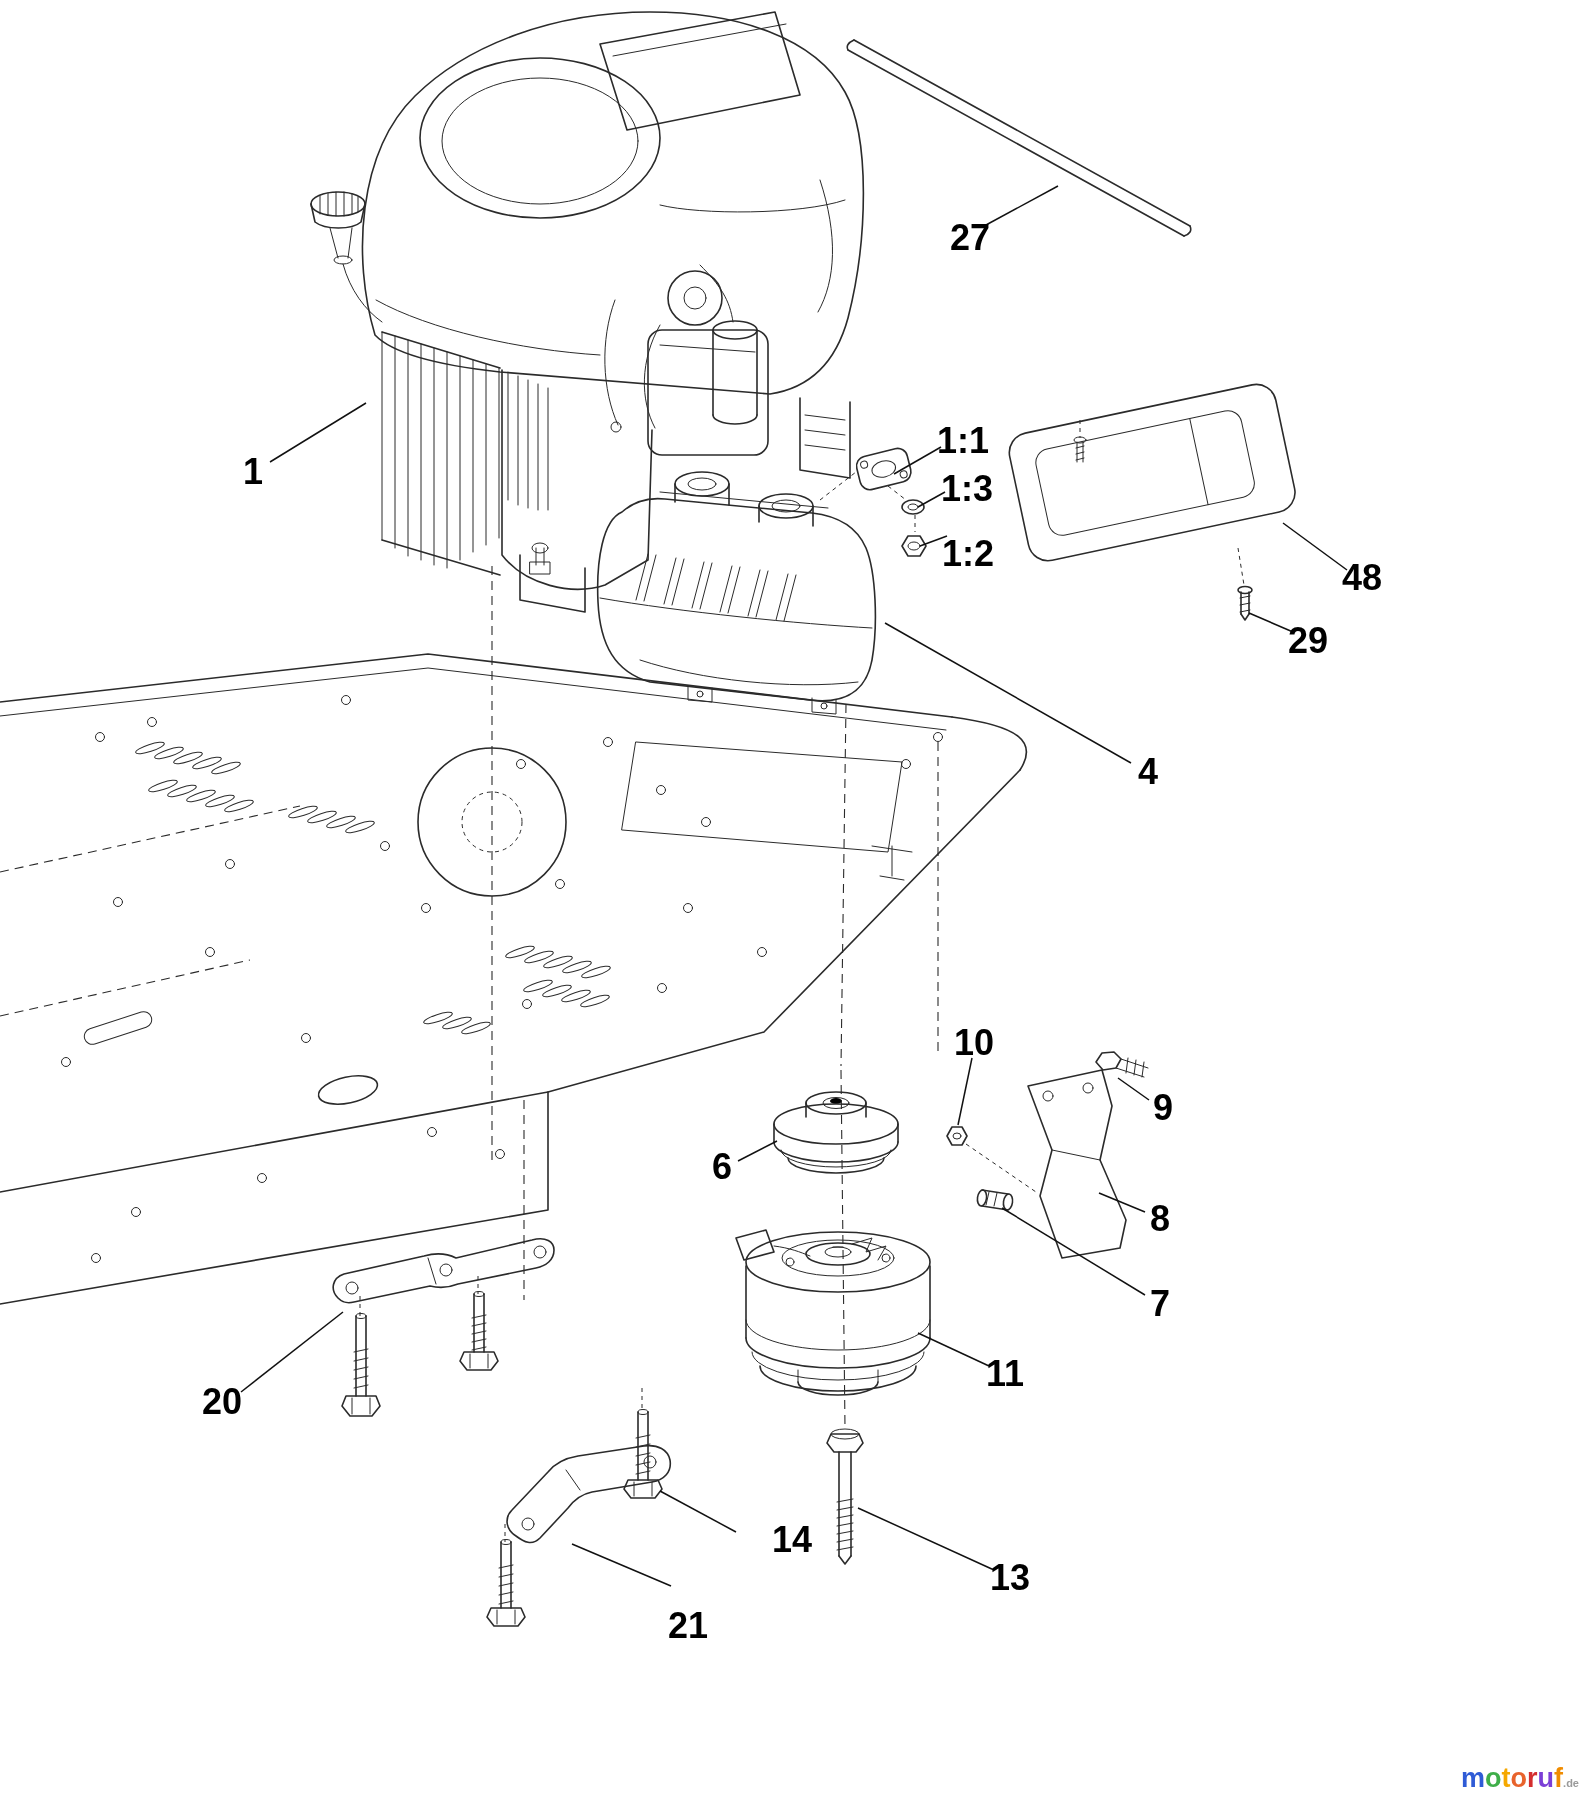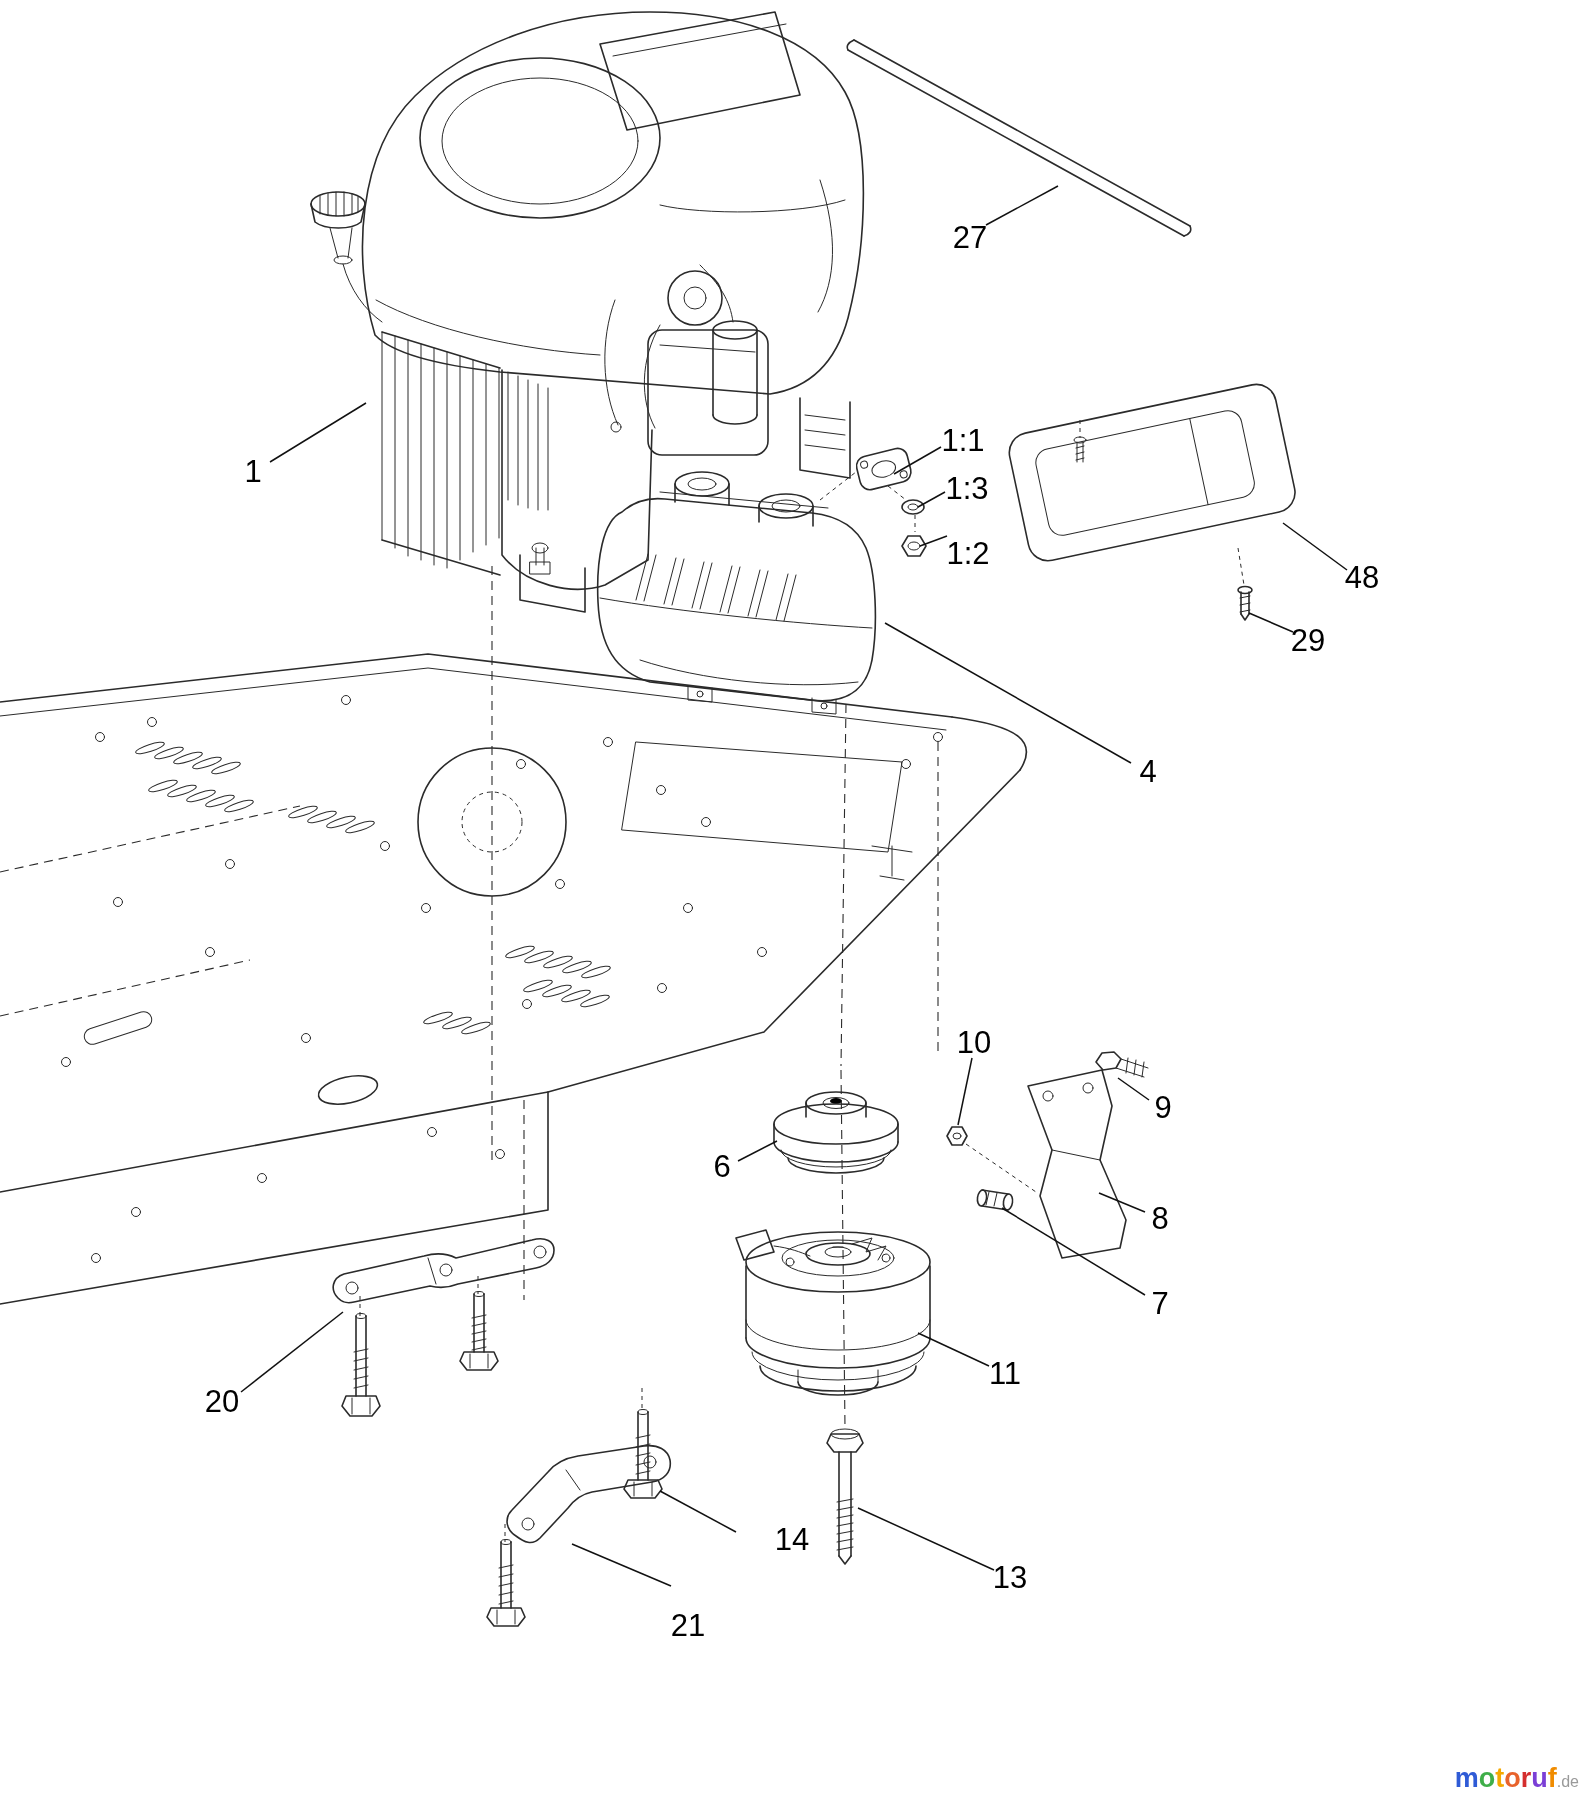--- a/index.html
+++ b/index.html
@@ -21,34 +21,35 @@
     top: 0;
   }
   .ln   { fill: none; stroke: #2b2b2b; stroke-width: 1.6; stroke-linecap: round; stroke-linejoin: round; }
   .thin { stroke-width: 1; }
   .dash  { fill: none; stroke: #2b2b2b; stroke-width: 1.1; stroke-dasharray: 9 6; }
   .dashf { fill: none; stroke: #2b2b2b; stroke-width: 1;   stroke-dasharray: 4 4; }
   .ldr  { stroke: #111111; stroke-width: 1.5; }
   .part-label {
     position: absolute;
     transform: translate(-50%, -50%);
-    font-size: 31px;
+    font-size: 36px;
     color: #000000;
     white-space: nowrap;
     user-select: none;
+    font-weight: bold;
   }
   .watermark {
     position: absolute;
     right: 10px;
     bottom: 6px;
     font-weight: bold;
     font-size: 27px;
     letter-spacing: 0px;
   }
-  .watermark .de { font-size: 16px; font-weight: normal; }
+  .watermark .de { font-size: 11px; font-weight: bold; }
 </style>
 </head>
 <body>
 
 <div id="page">
 
   <svg id="diagram-svg" width="1589" height="1800" viewBox="0 0 1589 1800">
 
     <g>
       <path class="ln" d="M 375,335 C 352,258 358,152 415,96 C 468,44 555,12 650,12 C 738,12 815,38 845,92 C 870,136 868,240 848,318 C 836,362 810,388 770,394 L 500,372 C 445,366 395,356 375,335 Z"></path>

